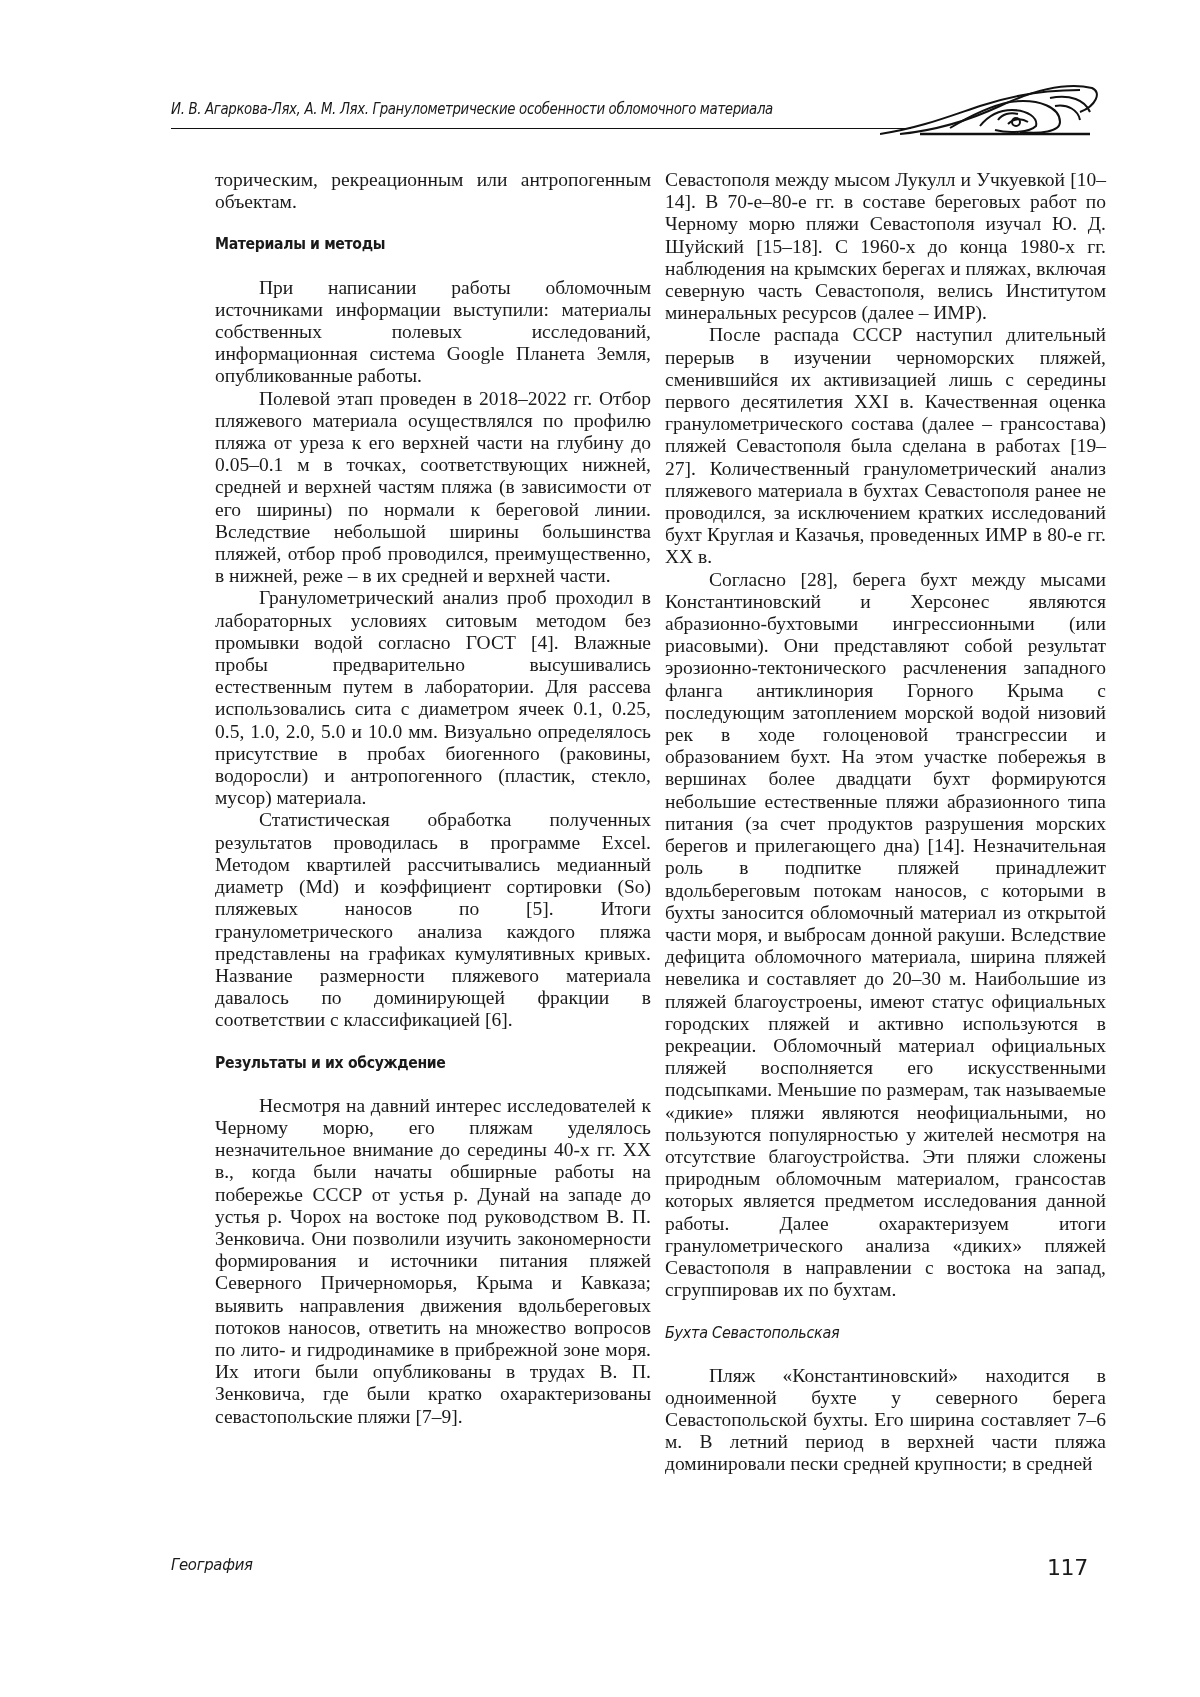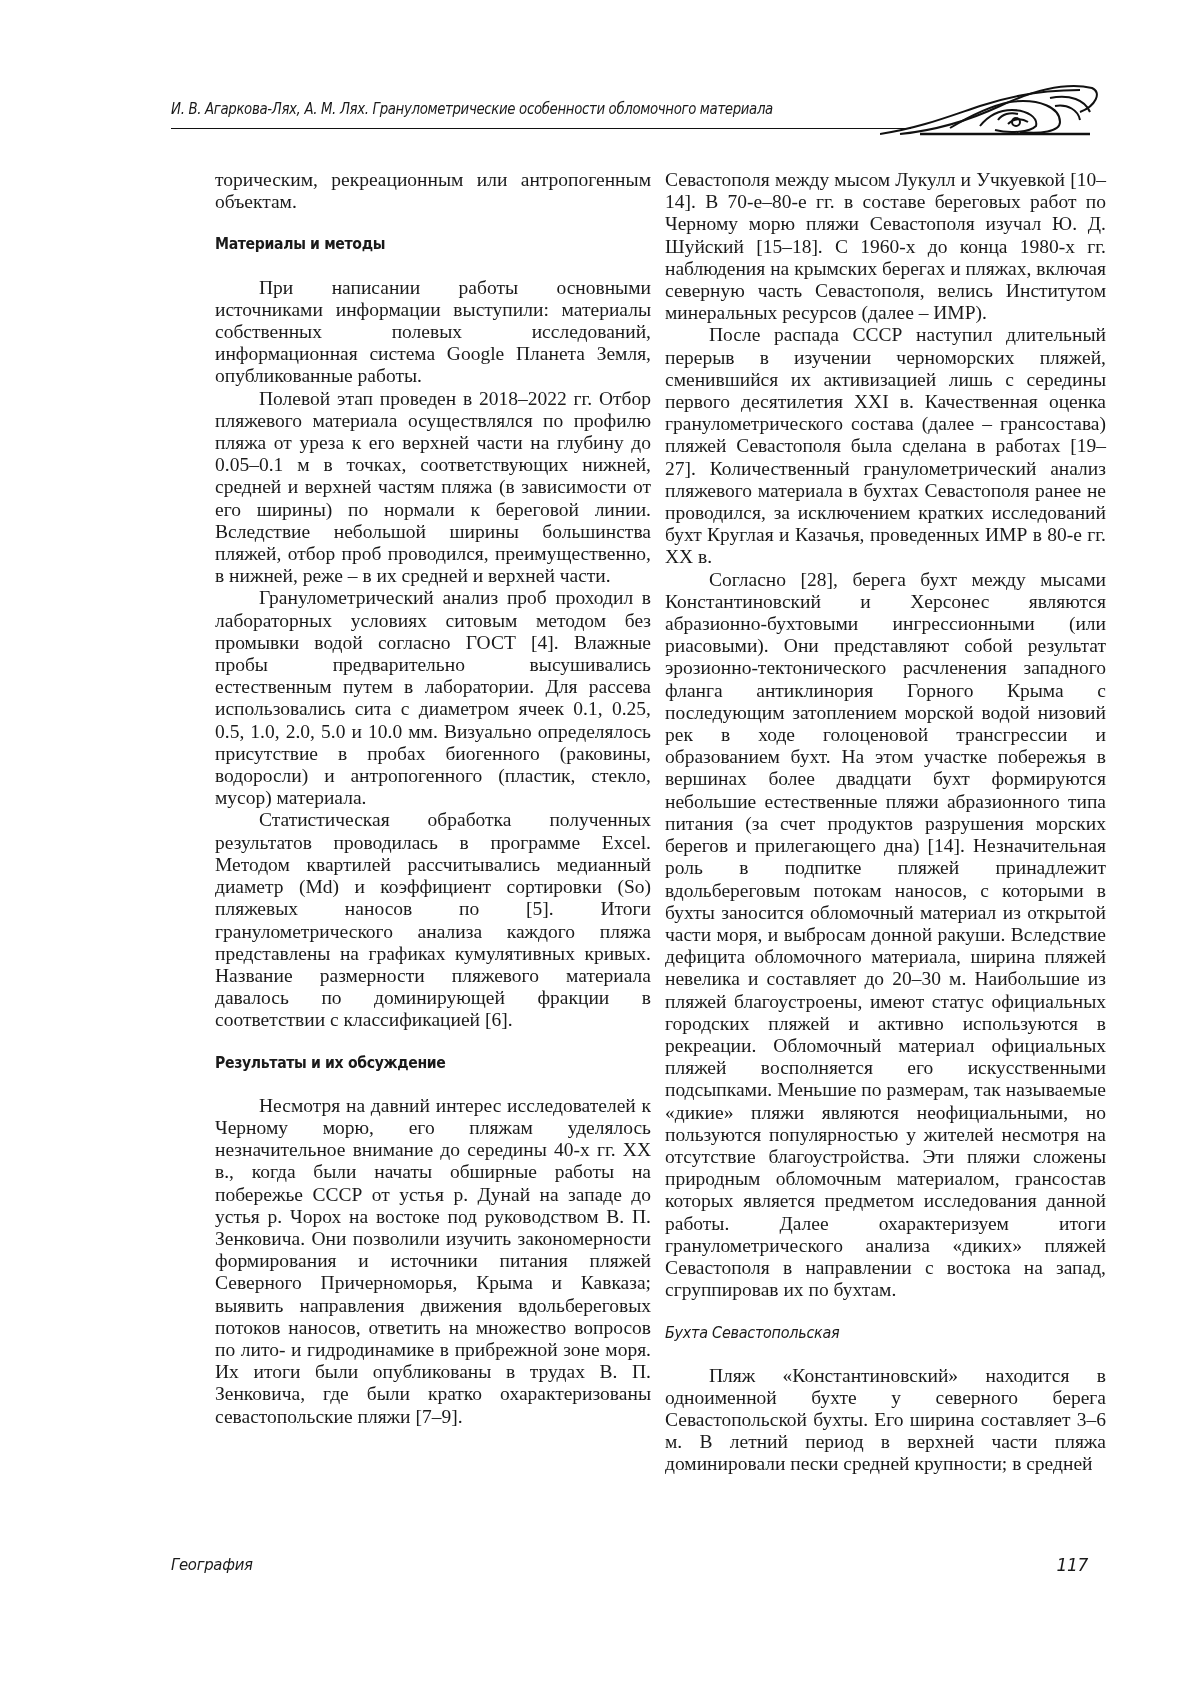--- a/index.html
+++ b/index.html
@@ -8,51 +8,51 @@
   .head-rule { position:absolute; left:171px; top:128px; width:740px; height:0; border-top:1.5px solid #111; }
   .ornament { position:absolute; left:880px; top:76px; width:220px; height:62px; }
   .col { position:absolute; top:169px; width:436px; font-family:"Liberation Serif", serif; font-size:19.5px; line-height:22.2px; text-align:justify; hyphens:manual; }
   .col.left { left:175px;margin-left:40px; }
   .col.right { left:665px; width:441px; }
   .col p { margin:0; text-indent:44px; }
   .col p.noindent { text-indent:0; }
   .col h2 { font-family:"DejaVu Sans", sans-serif; font-weight:bold; font-size:16px; margin:20px 0 21px 0; letter-spacing:-0.4px; transform:scaleX(0.88); transform-origin:left; white-space:nowrap; }
   .col h3 { font-family:"DejaVu Sans", sans-serif; font-style:italic; font-weight:normal; font-size:16px; margin:21px 0 20px 0; letter-spacing:-0.3px; transform:scaleX(0.9); transform-origin:left; white-space:nowrap; }
   .footer-left { position:absolute; left:171px; top:1555px; font-family:"DejaVu Sans", sans-serif; font-style:italic; font-size:16.5px; letter-spacing:-0.3px; transform:scaleX(0.9); transform-origin:left; }
-  .footer-right { position:absolute; right:112px; top:1555px; font-family:"DejaVu Sans", sans-serif; font-style:italic; font-size:17px; letter-spacing:-0.3px; }
+  .footer-right { position:absolute; right:112px; top:1555px; font-family:"DejaVu Sans", sans-serif; font-size:22px; letter-spacing:-0.3px; }
 </style>
 </head>
 <body>
 
 <div class="running-head">И. В. Агаркова-Лях, А. М. Лях.  Гранулометрические особенности обломочного материала</div>
 <div class="head-rule"></div>
 <svg class="ornament" viewBox="0 0 220 62" fill="none" stroke="#111" stroke-width="2">
   <path d="M0 58 C40 52 70 40 100 30 C130 20 165 14 200 14"></path>
   <path d="M20 58 C60 54 90 44 120 30 C150 16 185 6 212 12 C222 16 216 30 200 36"></path>
   <path d="M40 58 L210 58" stroke-width="2.5"></path>
   <path d="M70 52 C90 40 110 30 130 26 C160 22 180 32 180 46 C180 56 160 58 140 56"></path>
   <path d="M100 50 C108 40 118 34 132 34 C148 34 158 42 156 50 C150 56 130 58 115 54"></path>
   <path d="M118 44 C122 38 130 36 138 38 M128 48 C134 42 142 42 148 46"></path>
   <circle cx="136" cy="46" r="4"></circle>
   <path d="M170 22 C190 18 205 24 210 36 M175 30 C188 28 198 34 200 44"></path>
 </svg>
 
 <div class="col left">
   <p class="noindent">торическим, рекреационным или антропогенным объектам.</p>
   <h2>Материалы и методы</h2>
-  <p>При написании работы основными источниками информации выступили: материалы собственных полевых исследований, информационная система Google Планета Земля, опубликованные работы.</p>
+  <p>При написании работы обломочным источниками информации выступили: материалы собственных полевых исследований, информационная система Google Планета Земля, опубликованные работы.</p>
   <p>Полевой этап проведен в 2018–2022 гг. Отбор пляжевого материала осуществлялся по профилю пляжа от уреза к его верхней части на глубину до 0.05–0.1 м в точках, соответствующих нижней, средней и верхней частям пляжа (в зависимости от его ширины) по нормали к береговой линии. Вследствие небольшой ширины большинства пляжей, отбор проб проводился, преимущественно, в нижней, реже – в их средней и верхней части.</p>
   <p>Гранулометрический анализ проб проходил в лабораторных условиях ситовым методом без промывки водой согласно ГОСТ [4]. Влажные пробы предварительно высушивались естественным путем в лаборатории. Для рассева использовались сита с диаметром ячеек 0.1, 0.25, 0.5, 1.0, 2.0, 5.0 и 10.0 мм. Визуально определялось присутствие в пробах биогенного (раковины, водоросли) и антропогенного (пластик, стекло, мусор) материала.</p>
   <p>Статистическая обработка полученных результатов проводилась в программе Excel. Методом квартилей рассчитывались медианный диаметр (Md) и коэффициент сортировки (So) пляжевых наносов по [5]. Итоги гранулометрического анализа каждого пляжа представлены на графиках кумулятивных кривых. Название размерности пляжевого материала давалось по доминирующей фракции в соответствии с классификацией [6].</p>
   <h2>Результаты и их обсуждение</h2>
   <p>Несмотря на давний интерес исследователей к Черному морю, его пляжам уделялось незначительное внимание до середины 40-х гг. XX в., когда были начаты обширные работы на побережье СССР от устья р. Дунай на западе до устья р. Чорох на востоке под руководством В. П. Зенковича. Они позволили изучить закономерности формирования и источники питания пляжей Северного Причерноморья, Крыма и Кавказа; выявить направления движения вдольбереговых потоков наносов, ответить на множество вопросов по лито- и гидродинамике в прибрежной зоне моря. Их итоги были опубликованы в трудах В. П. Зенковича, где были кратко охарактеризованы севастопольские пляжи [7–9].</p>
 </div>
 
 <div class="col right">
   <p class="noindent">Севастополя между мысом Лукулл и Учкуевкой [10–14]. В 70-е–80-е гг. в составе береговых работ по Черному морю пляжи Севастополя изучал Ю. Д. Шуйский [15–18]. С 1960-х до конца 1980-х гг. наблюдения на крымских берегах и пляжах, включая северную часть Севастополя, велись Институтом минеральных ресурсов (далее – ИМР).</p>
   <p>После распада СССР наступил длительный перерыв в изучении черноморских пляжей, сменившийся их активизацией лишь с середины первого десятилетия XXI в. Качественная оценка гранулометрического состава (далее – грансостава) пляжей Севастополя была сделана в работах [19–27]. Количественный гранулометрический анализ пляжевого материала в бухтах Севастополя ранее не проводился, за исключением кратких исследований бухт Круглая и Казачья, проведенных ИМР в 80-е гг. XX в.</p>
   <p>Согласно [28], берега бухт между мысами Константиновский и Херсонес являются абразионно-бухтовыми ингрессионными (или риасовыми). Они представляют собой результат эрозионно-тектонического расчленения западного фланга антиклинория Горного Крыма с последующим затоплением морской водой низовий рек в ходе голоценовой трансгрессии и образованием бухт. На этом участке побережья в вершинах более двадцати бухт формируются небольшие естественные пляжи абразионного типа питания (за счет продуктов разрушения морских берегов и прилегающего дна) [14]. Незначительная роль в подпитке пляжей принадлежит вдольбереговым потокам наносов, с которыми в бухты заносится обломочный материал из открытой части моря, и выбросам донной ракуши. Вследствие дефицита обломочного материала, ширина пляжей невелика и составляет до 20–30 м. Наибольшие из пляжей благоустроены, имеют статус официальных городских пляжей и активно используются в рекреации. Обломочный материал официальных пляжей восполняется его искусственными подсыпками. Меньшие по размерам, так называемые «дикие» пляжи являются неофициальными, но пользуются популярностью у жителей несмотря на отсутствие благоустройства. Эти пляжи сложены природным обломочным материалом, грансостав которых является предметом исследования данной работы. Далее охарактеризуем итоги гранулометрического анализа «диких» пляжей Севастополя в направлении с востока на запад, сгруппировав их по бухтам.</p>
   <h3>Бухта Севастопольская</h3>
-  <p>Пляж «Константиновский» находится в одноименной бухте у северного берега Севастопольской бухты. Его ширина составляет 3–6 м. В летний период в верхней части пляжа доминировали пески средней крупности; в средней</p>
+  <p>Пляж «Константиновский» находится в одноименной бухте у северного берега Севастопольской бухты. Его ширина составляет 7–6 м. В летний период в верхней части пляжа доминировали пески средней крупности; в средней</p>
 </div>
 
 <div class="footer-left">География</div>
 <div class="footer-right">117</div>
 
 </body></html>

